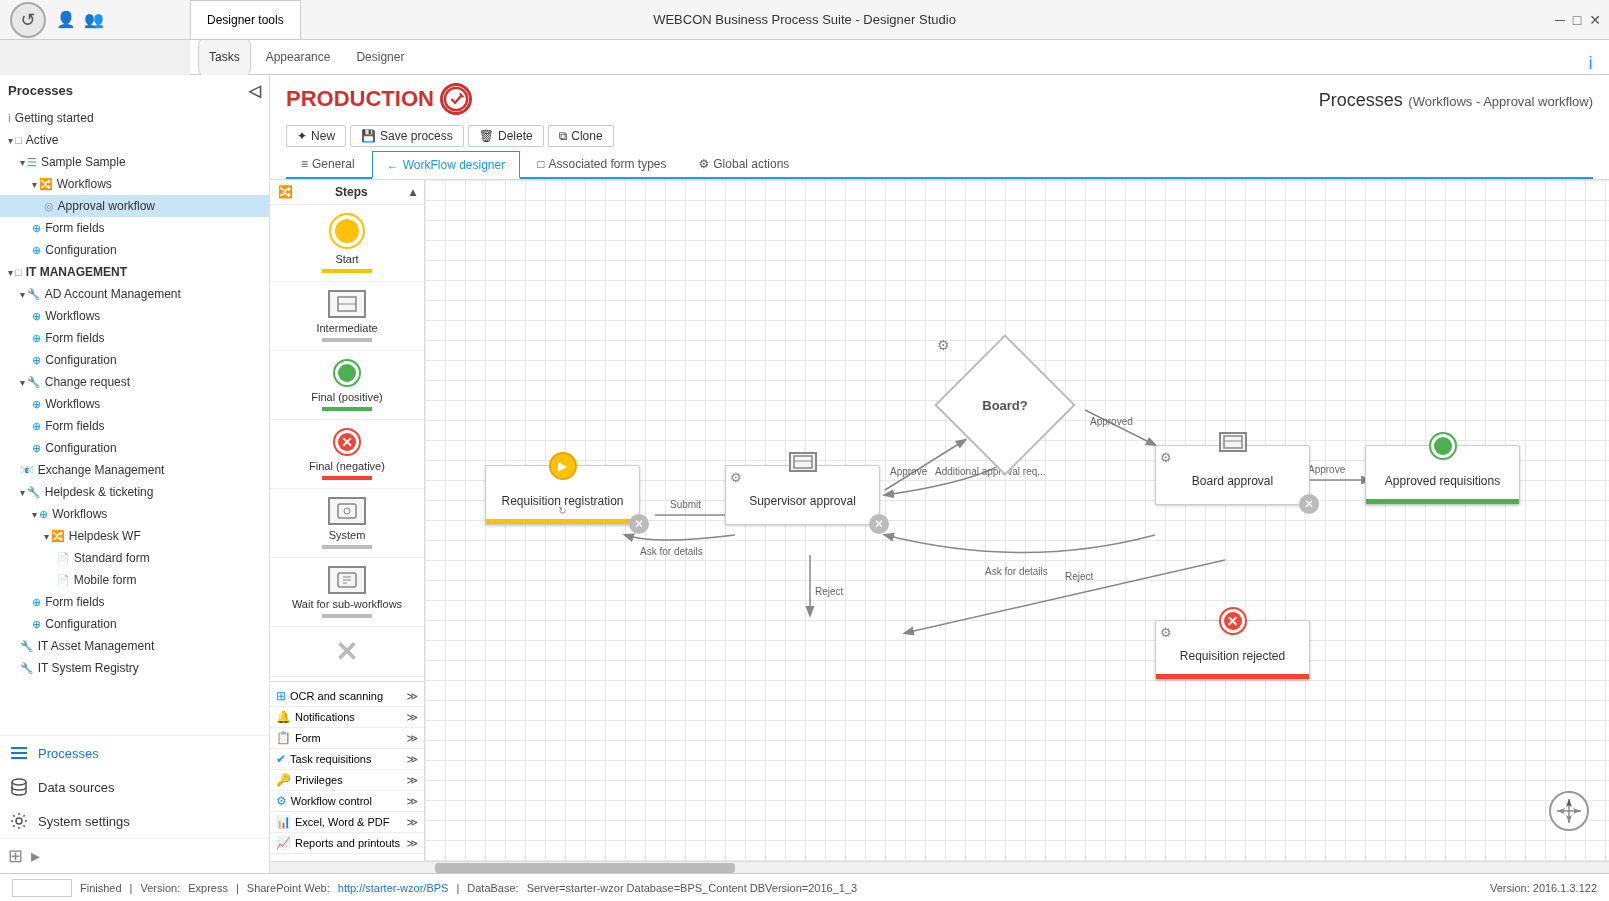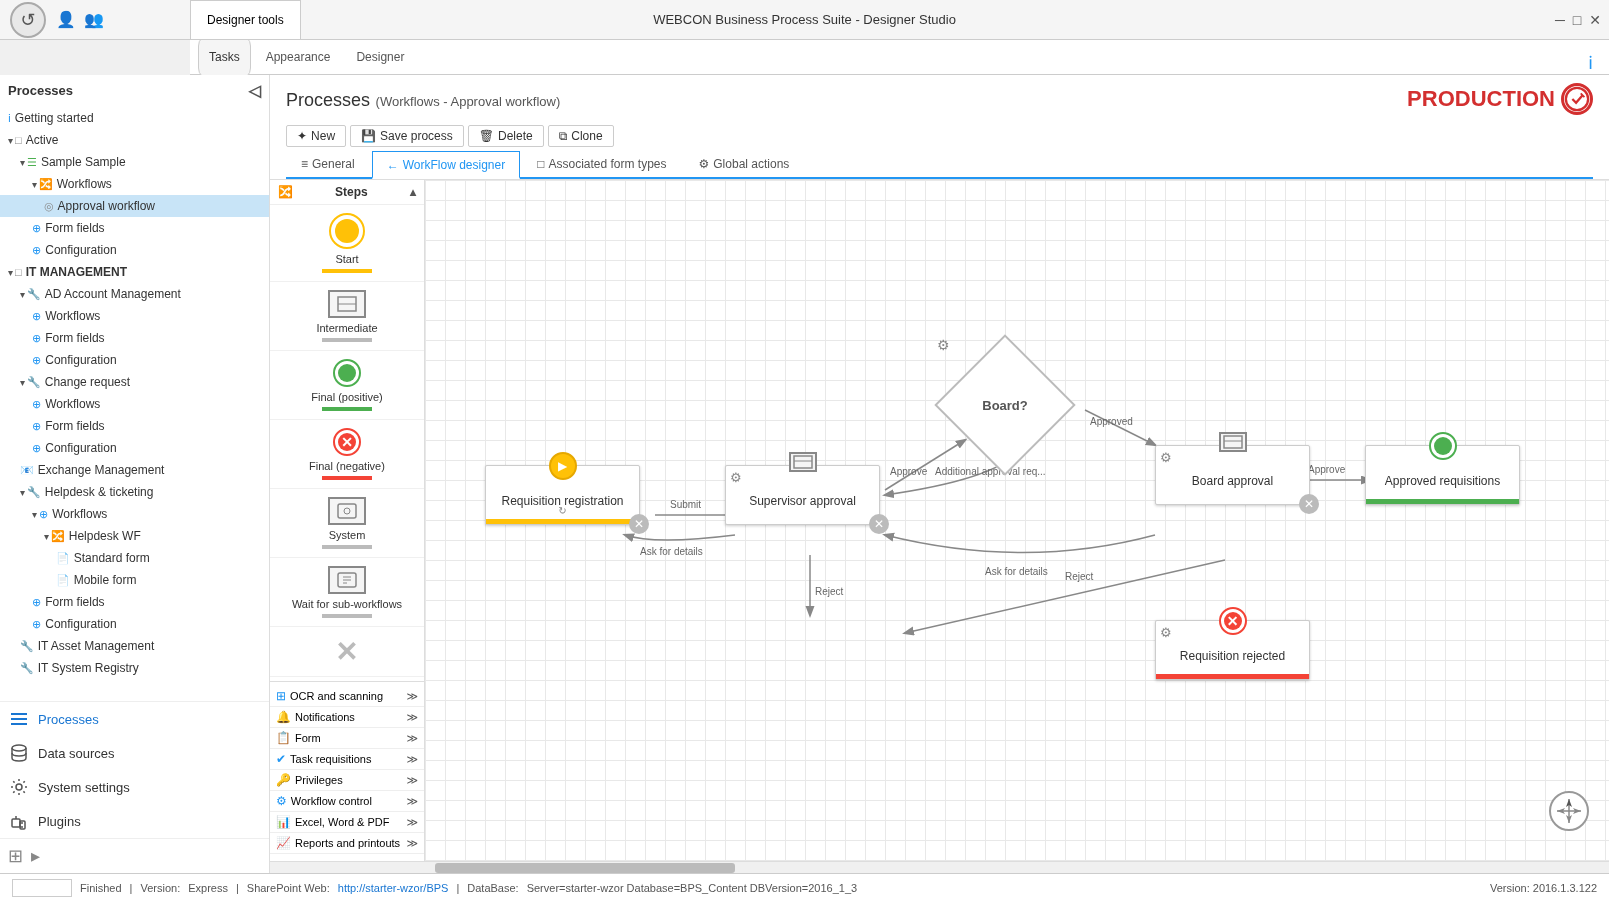--- a/index.html
+++ b/index.html
@@ -704,55 +704,45 @@
       </div>
       <div class="nav-section">
         <div class="nav-icon-shape">
           <svg width="20" height="20" viewBox="0 0 20 20">
             <circle cx="10" cy="10" r="3" fill="none" stroke="#555" stroke-width="1.5"></circle>
             <path d="M10 2 v2 M10 16 v2 M2 10 h2 M16 10 h2 M4.2 4.2 l1.4 1.4 M14.4 14.4 l1.4 1.4 M4.2 15.8 l1.4-1.4 M14.4 5.6 l1.4-1.4" stroke="#555" stroke-width="1.5"></path>
           </svg>
         </div>
         <span>System settings</span>
       </div>
-      <div class="nav-section">
-        <div class="nav-icon-shape">
-          <svg width="20" height="20" viewBox="0 0 20 20">
-            <rect x="3" y="8" width="8" height="8" rx="1" fill="none" stroke="#555" stroke-width="1.5"></rect>
-            <path d="M7 8 V5 M11 12 h3 M11 16 h3" stroke="#555" stroke-width="1.5"></path>
-            <rect x="11" y="10" width="5" height="8" rx="1" fill="none" stroke="#555" stroke-width="1.5"></rect>
-          </svg>
-        </div>
-        <span>Plugins</span>
-      </div>
 
       <div style="display:flex; padding:6px 8px; gap:8px; border-top:1px solid #eee;">
         <span style="font-size:18px; color:#888; cursor:pointer;">⊞</span>
         <span style="font-size:18px; color:#888; cursor:pointer;">▸</span>
       </div>
     </div>
   </div>
 
   <div id="content">
 
     <div id="process-header">
       <div id="process-title">
-        <div>
-          <span class="title-text">Processes</span>
-          <span class="title-sub">(Workflows - Approval workflow)</span>
-        </div>
         <div id="production-badge">
           <span>PRODUCTION</span>
           <div class="badge-icon">
             <svg width="28" height="28" viewBox="0 0 28 28">
               <circle cx="14" cy="14" r="12" fill="none" stroke="#d32f2f" stroke-width="2.5"></circle>
               <path d="M9 14 L13 18 L20 10" stroke="#d32f2f" stroke-width="2.5" fill="none"></path>
               <path d="M18 8 L22 12" stroke="#d32f2f" stroke-width="2" fill="none"></path>
             </svg>
           </div>
+        </div>
+        <div>
+          <span class="title-text">Processes</span>
+          <span class="title-sub">(Workflows - Approval workflow)</span>
         </div>
       </div>
 
       <div id="process-toolbar">
         <button class="toolbar-btn">
           <span>✦</span>
           <span>New</span>
         </button>
         <button class="toolbar-btn">
           <span>💾</span>

